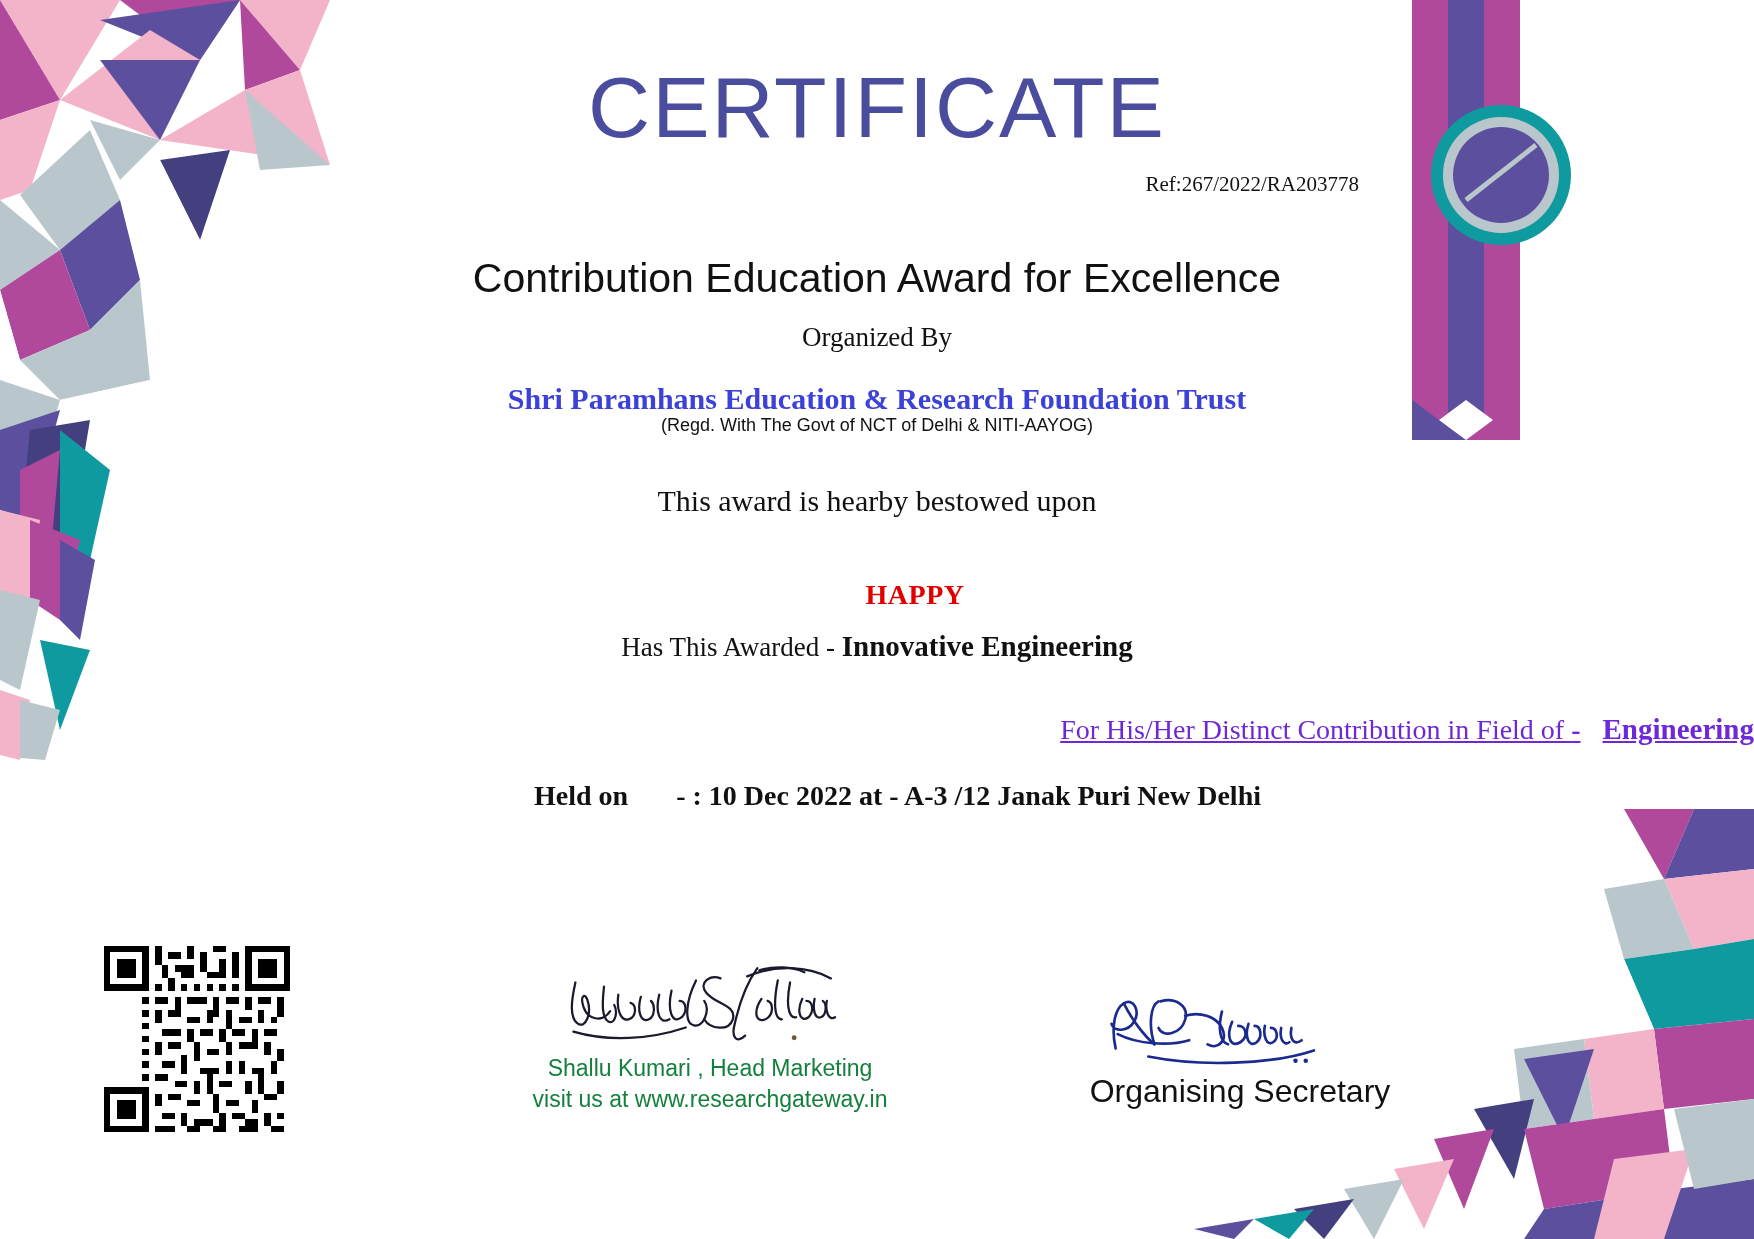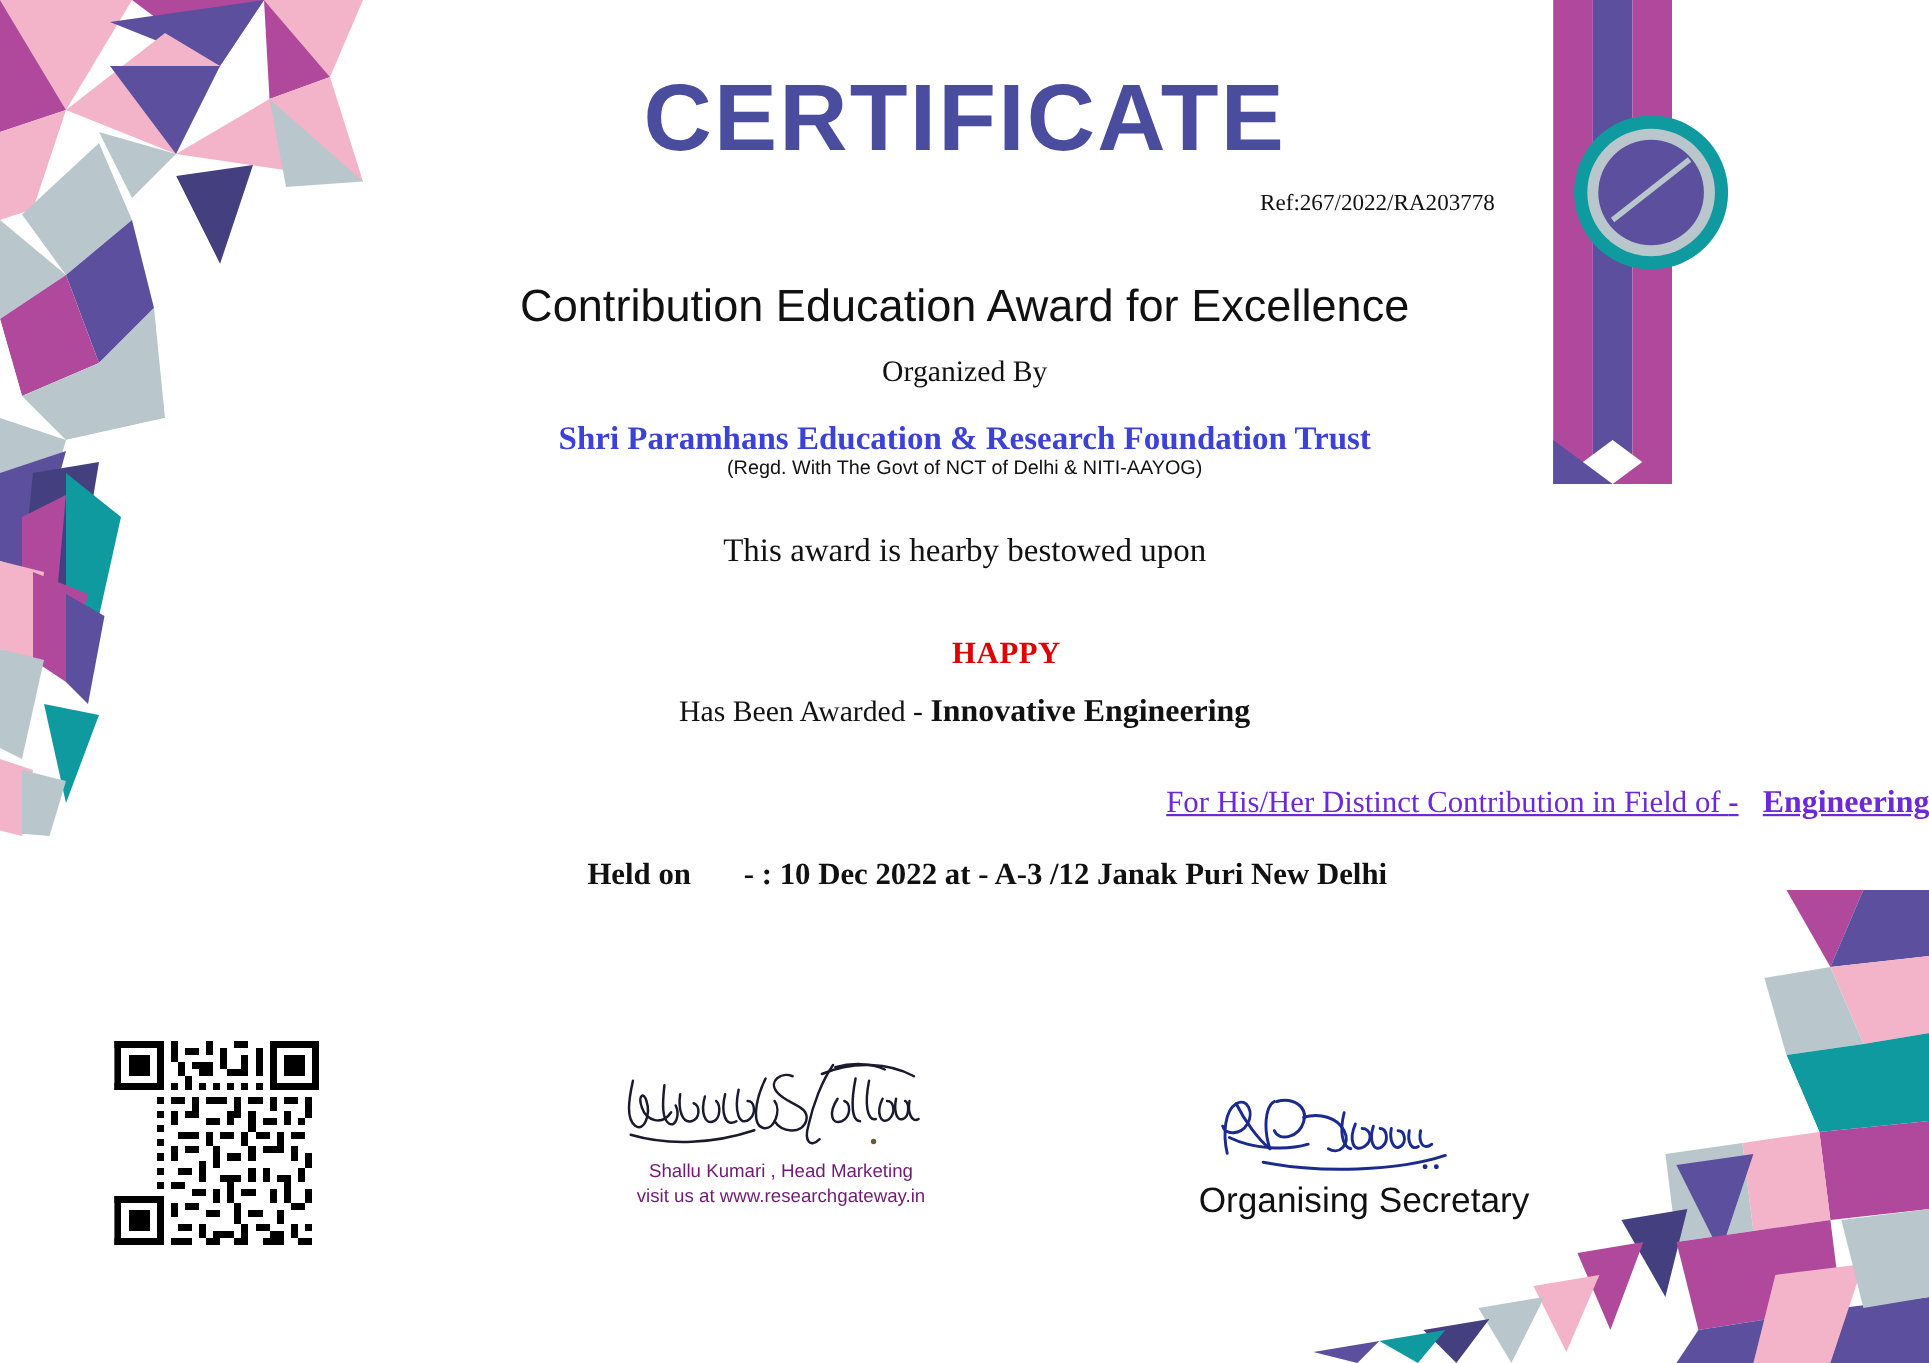--- a/index.html
+++ b/index.html
@@ -35,21 +35,21 @@
   .title {
     position: absolute;
     top: 58px;
     left: 0;
     width: 100%;
     text-align: center;
     font-family: "Liberation Sans", sans-serif;
     font-size: 86px;
     letter-spacing: 2px;
     color: #4a4d9e;
-    font-weight: 700;
+    font-weight: 400;
   }
 
   .ref {
     position: absolute;
     top: 172px;
     right: 395px;
     font-family: "Liberation Serif", serif;
     font-size: 21px;
     color: #111111;
   }
@@ -175,22 +175,22 @@
   .sig-img { height: 92px; display: block; margin: 0 auto; }
 
   .sig-role {
     font-family: "Liberation Sans", sans-serif;
     font-size: 32px;
     color: #111111;
     margin-top: -4px;
   }
   .sig-sub {
     font-family: "Liberation Sans", sans-serif;
-    font-size: 17px;
-    color: #701a75;
+    font-size: 23px;
+    color: #15803d;
     line-height: 1.25;
     margin-top: 2px;
   }
 </style>
 </head>
 <body>
 
 <div class="certificate">
 
   <svg class="deco deco-tl" viewBox="0 0 400 760">
@@ -280,21 +280,21 @@
 
   <div class="org-name">Shri Paramhans Education &amp; Research Foundation Trust</div>
 
   <div class="org-regd">(Regd. With The Govt of NCT of Delhi &amp; NITI-AAYOG)</div>
 
   <div class="bestowed">This award is hearby bestowed upon</div>
 
   <div class="recipient">HAPPY</div>
 
   <div class="awarded-line">
-    <span>Has Been Awarded - </span><b>Innovative Engineering</b>
+    <span>Has This Awarded - </span><b>Innovative Engineering</b>
   </div>
 
   <div class="field-line">
     <span>For His/Her Distinct Contribution in Field of </span><span class="dash">-</span><span class="val">Engineering</span>
   </div>
 
   <div class="held-line">
     <b>Held on</b><b> - : 10 Dec 2022 at - A-3 /12 Janak Puri New Delhi</b>
   </div>
 

